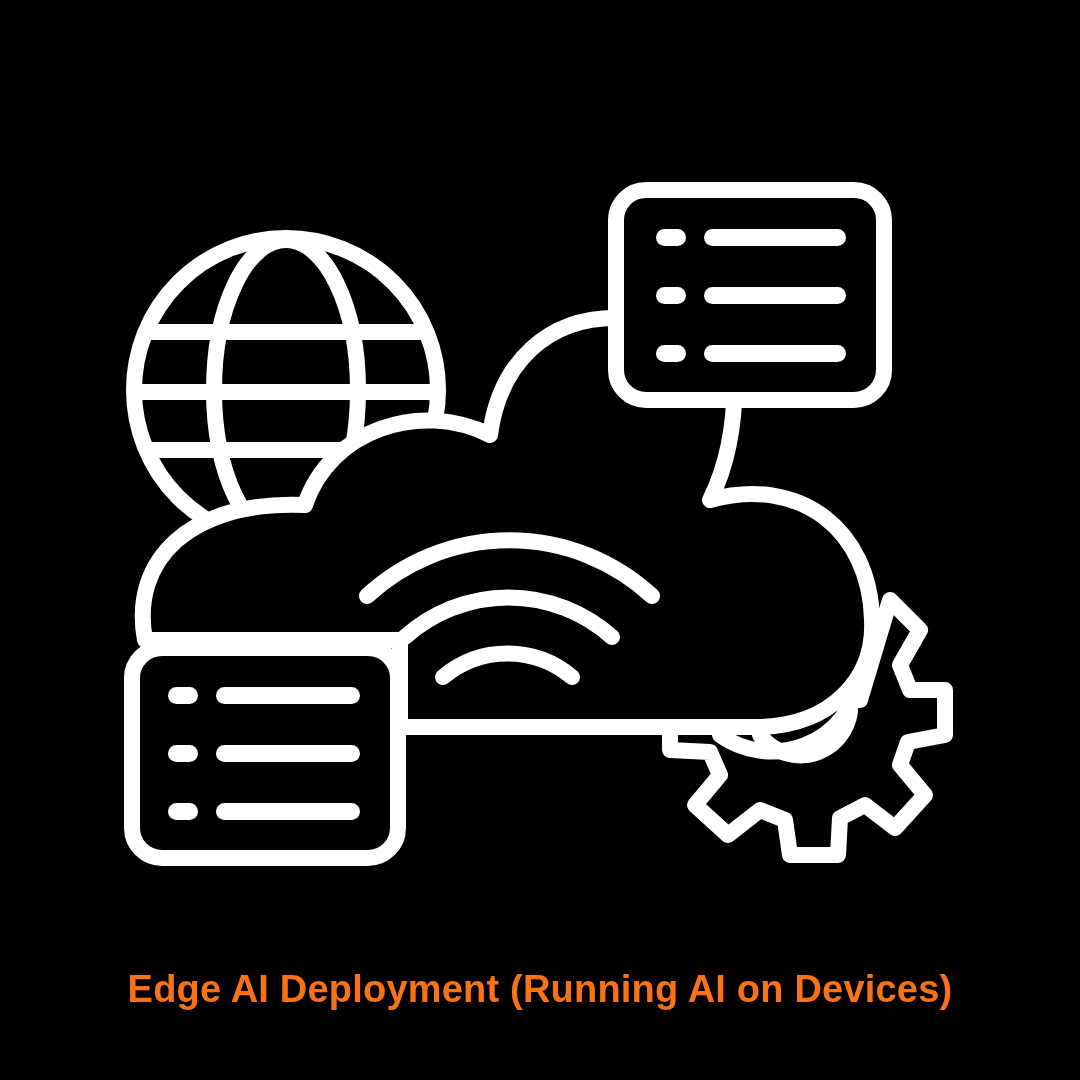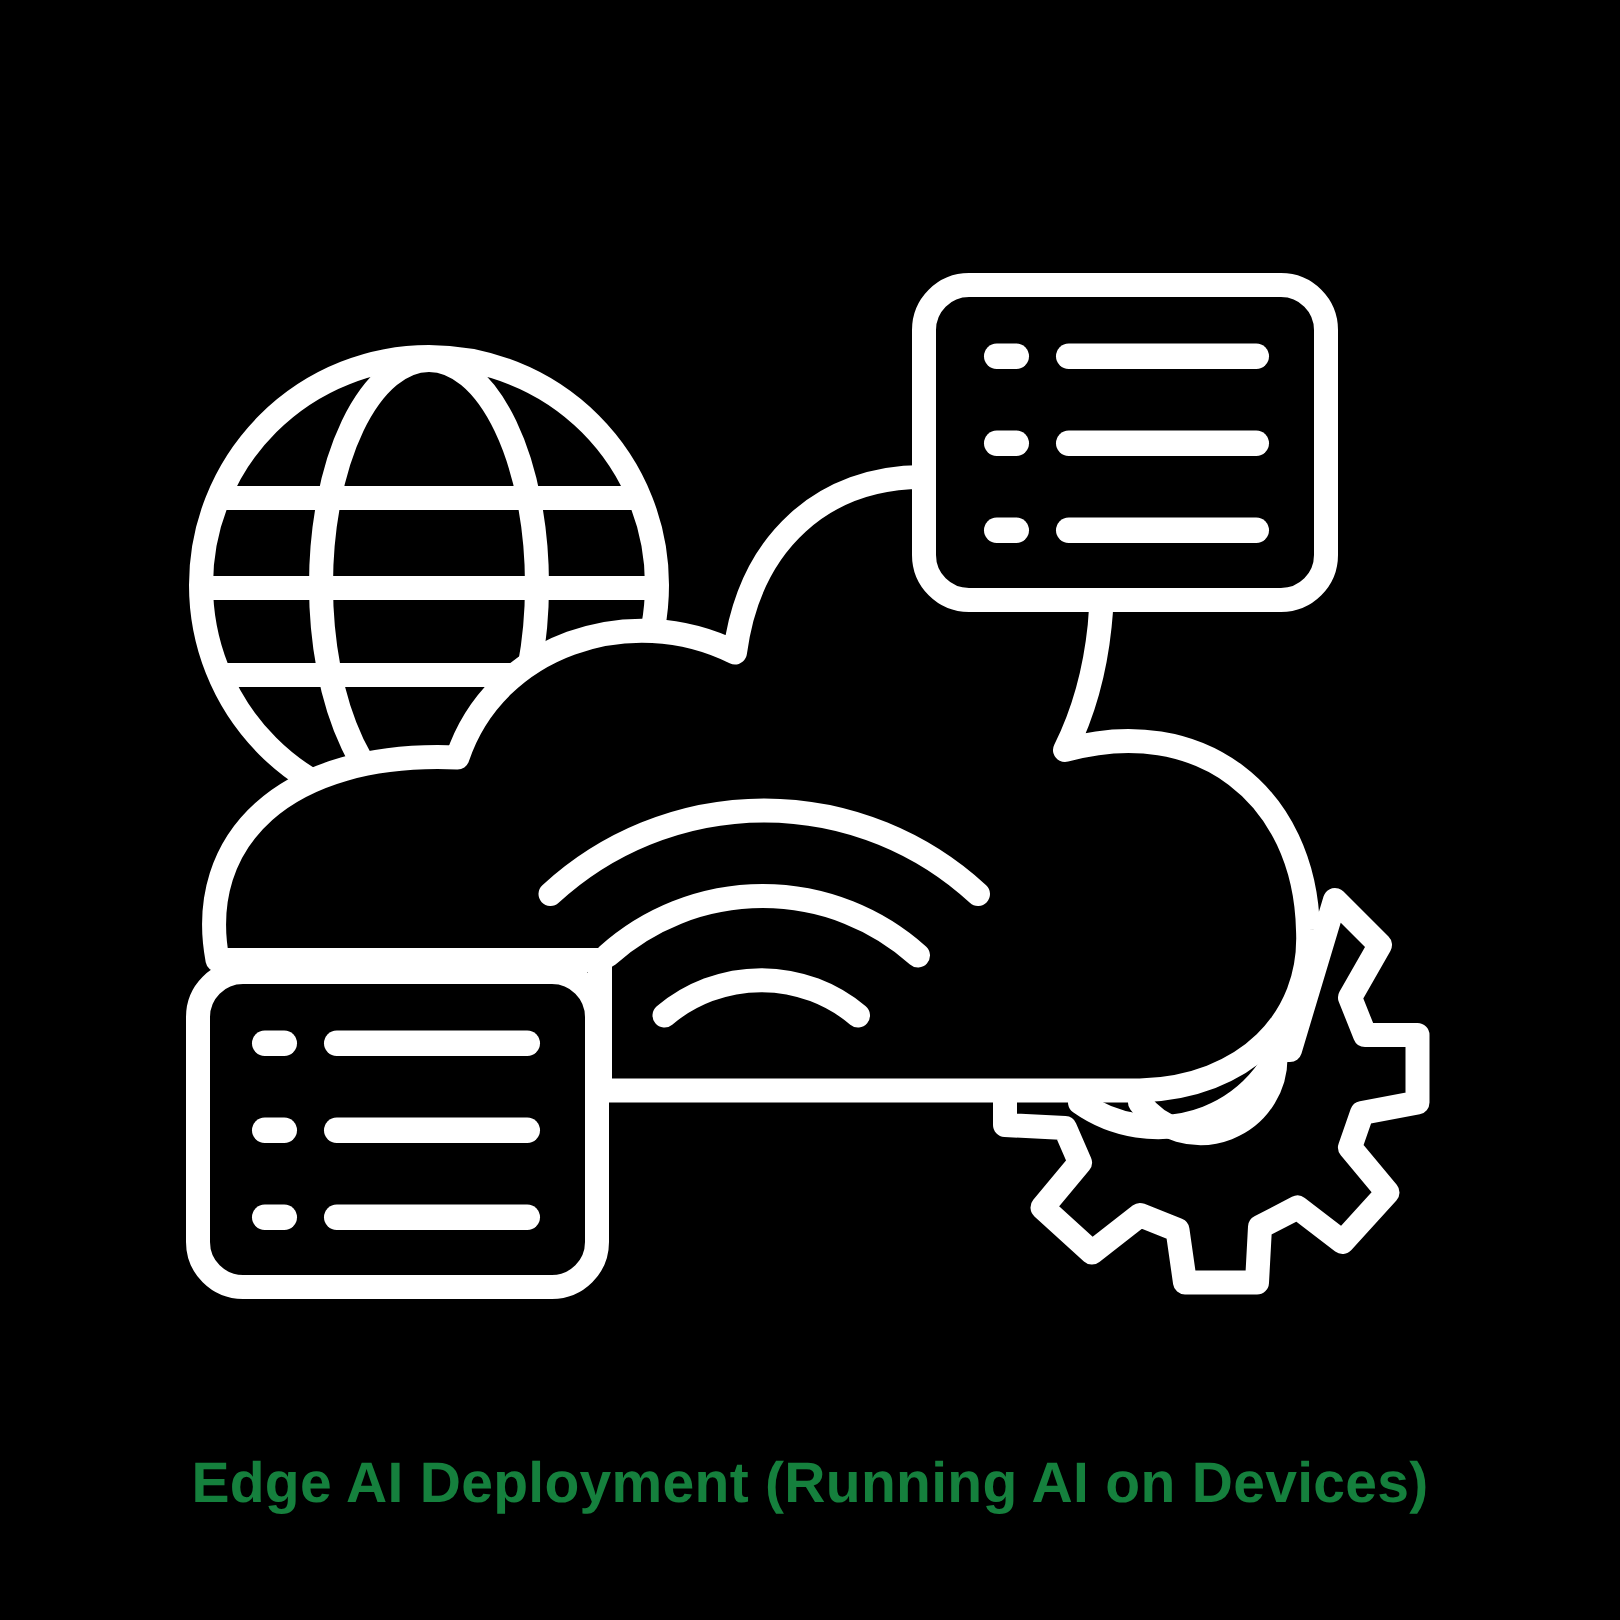--- a/index.html
+++ b/index.html
@@ -1,20 +1,20 @@
 <!DOCTYPE html>
 <html><head>
 <meta charset="utf-8">
 <style>
   html, body { margin: 0; padding: 0; background: #000000; }
   body { width: 1080px; height: 1080px; position: relative; overflow: hidden; }
   .illustration { position: absolute; left: 0; top: 0; width: 1080px; height: 940px; }
   .caption {
     position: absolute; left: 0; top: 968px; width: 1080px; text-align: center;
-    color: #15803d; font-family: "Liberation Sans", sans-serif; font-weight: bold;
+    color: #f97316; font-family: "Liberation Sans", sans-serif; font-weight: bold;
     font-size: 38px; letter-spacing: 0.2px;
   }
   svg .s { fill: none; stroke: #ffffff; stroke-width: 16; stroke-linecap: round; stroke-linejoin: round; }
   svg .f { fill: #000000; stroke: #ffffff; stroke-width: 16; stroke-linejoin: round; }
   svg .bar { fill: #ffffff; }
 </style>
 </head>
 <body>
 
 <div class="illustration">

